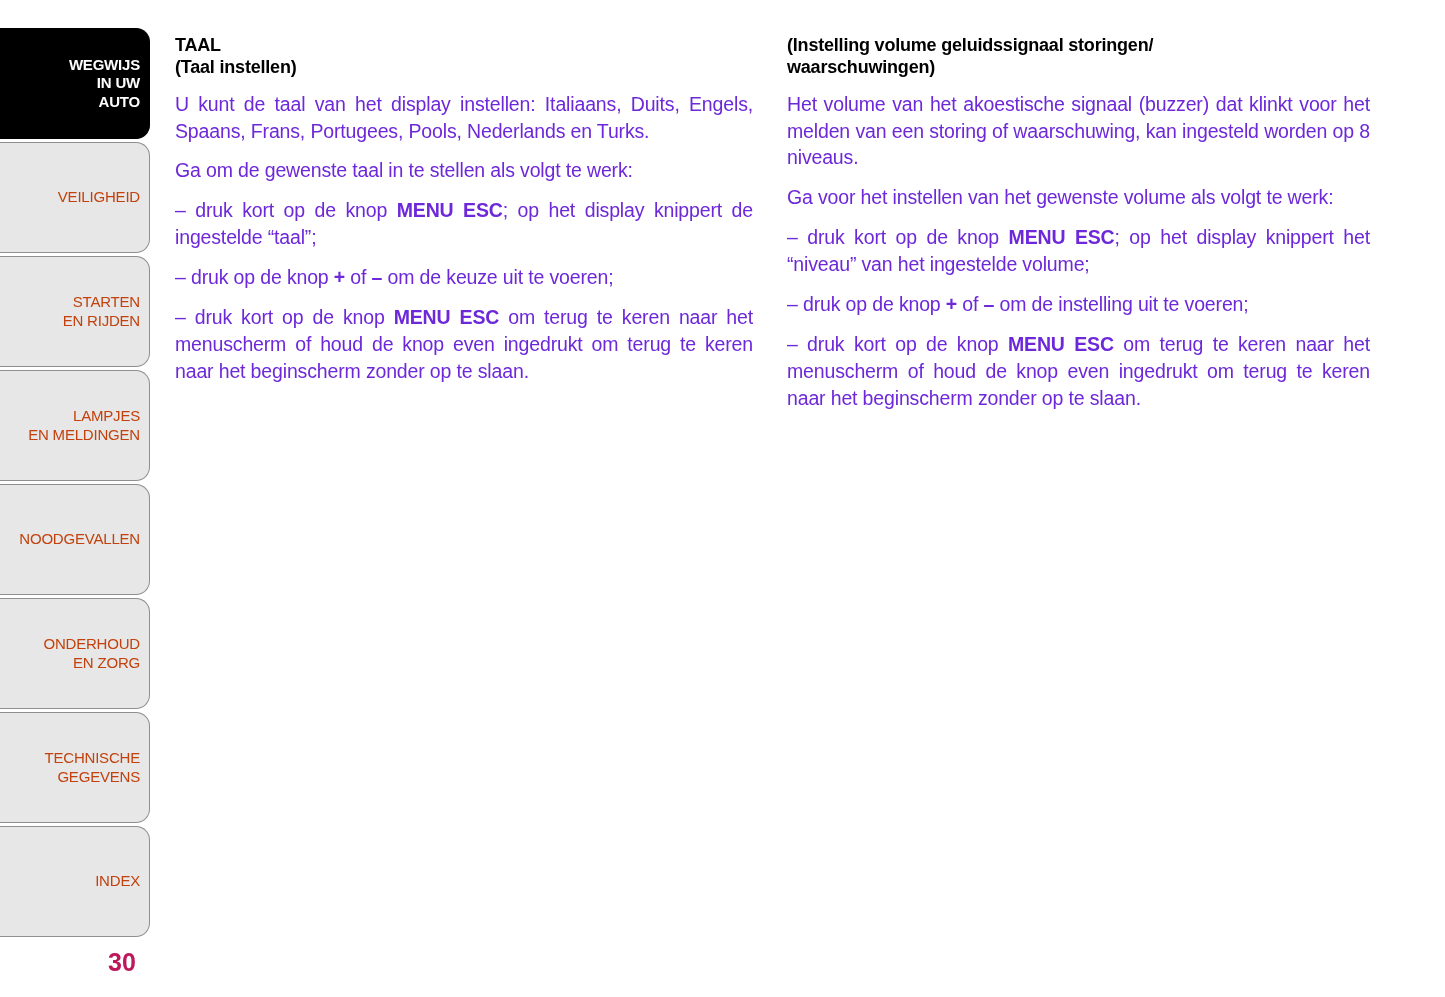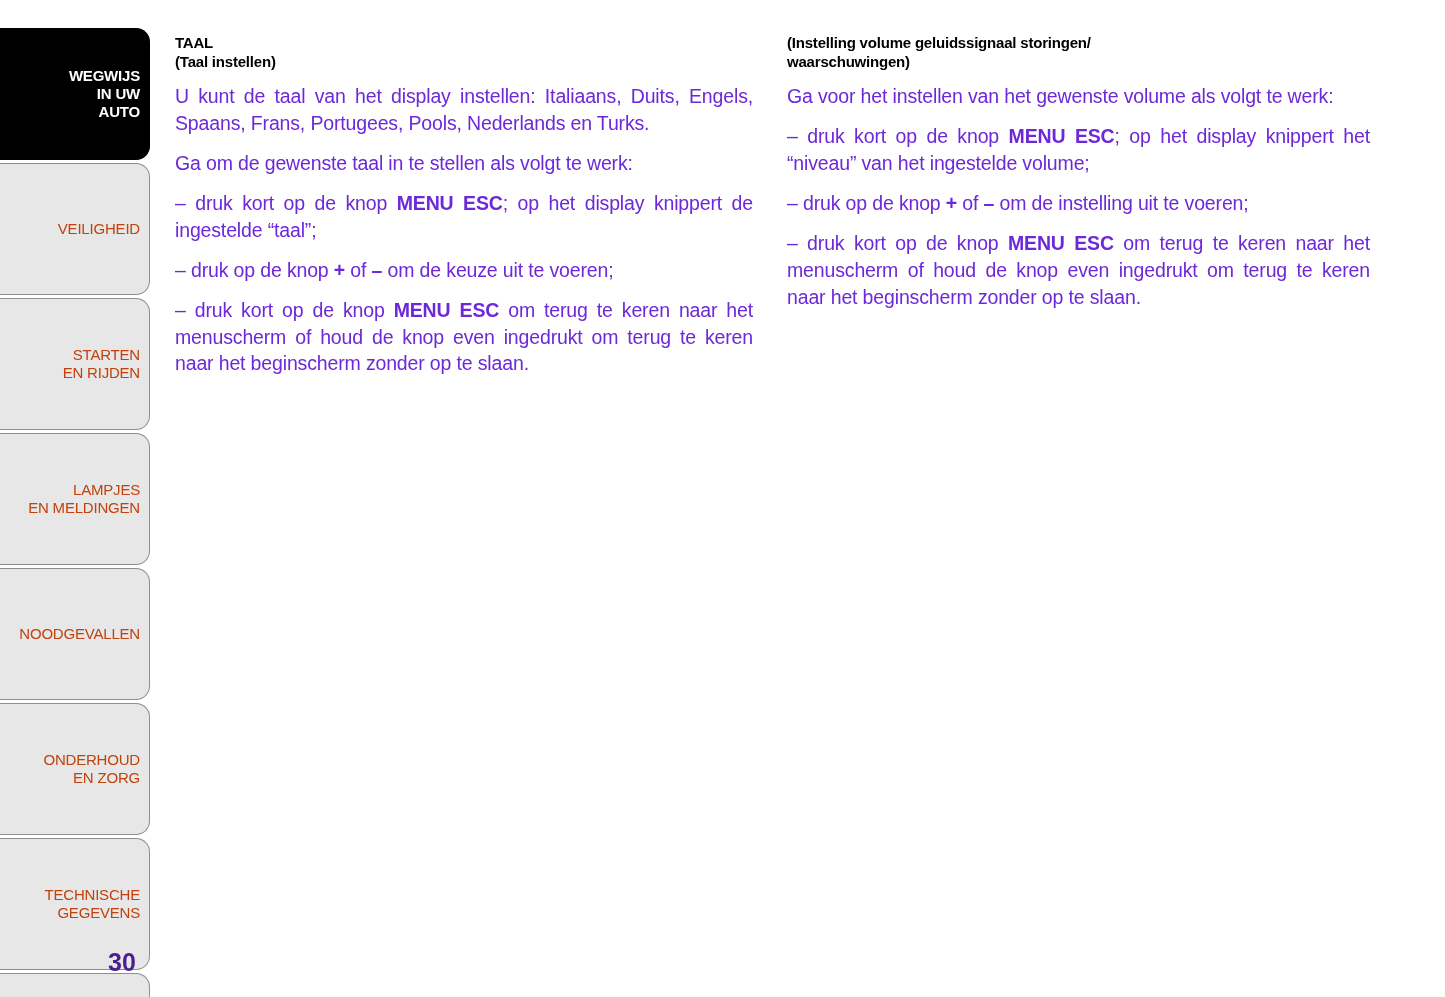--- a/index.html
+++ b/index.html
@@ -17,21 +17,21 @@
   .sidebar {
     position: absolute;
     left: 0;
     top: 28px;
     width: 150px;
     display: flex;
     flex-direction: column;
     gap: 3px;
   }
   .tab {
-    height: 132px;
+    height: 111px;
     box-sizing: border-box;
     background: #e7e7e7;
     border: 1px solid #8f8f8f;
     border-left: none;
     border-radius: 0 14px 14px 0;
     display: flex;
     align-items: center;
     justify-content: flex-end;
     padding-right: 9px;
   }
@@ -52,34 +52,34 @@
     font-weight: bold;
   }
 
   
   .page-number {
     position: absolute;
     left: 108px;
     top: 948px;
     font-size: 25px;
     font-weight: bold;
-    color: #4c1d95;
+    color: #be185d;
   }
 
   
   .col {
     position: absolute;
     top: 34px;
   }
   .col1 { left: 175px; width: 578px; }
   .col2 { left: 787px; width: 583px; }
 
   .title, .subtitle {
     margin: 0;
-    font-size: 15px;
+    font-size: 18px;
     font-weight: bold;
     line-height: 1.24;
     color: #000000;
     letter-spacing: -0.2px;
     white-space: pre-line;
   }
 
   .body { margin-top: 12px; }
   .body-para {
     margin: 0 0 13px 0;
@@ -138,20 +138,21 @@
         <p class="body-para"><span>– druk kort op de knop </span><span class="b">MENU ESC</span><span>; op het display knippert de ingestelde “taal”;</span></p>
         <p class="body-para"><span>– druk op de knop </span><span class="b">+</span><span> of </span><span class="b">–</span><span> om de keuze uit te voeren;</span></p>
         <p class="body-para"><span>– druk kort op de knop </span><span class="b">MENU ESC</span><span> om terug te keren naar het menuscherm of houd de knop even ingedrukt om terug te keren naar het beginscherm zonder op te slaan.</span></p>
       </div>
   </section>
 
   <section class="col col2">
     <h3 class="subtitle">(Instelling volume geluidssignaal storingen/
 waarschuwingen)</h3>
     <div class="body">
+        <p class="body-para"><span>Het volume van het akoestische signaal (buzzer) dat klinkt voor het melden van een storing of waarschuwing, kan ingesteld worden op 8 niveaus.</span></p>
         <p class="body-para"><span>Ga voor het instellen van het gewenste volume als volgt te werk:</span></p>
         <p class="body-para"><span>– druk kort op de knop </span><span class="b">MENU ESC</span><span>; op het display knippert het “niveau” van het ingestelde volume;</span></p>
         <p class="body-para"><span>– druk op de knop </span><span class="b">+</span><span> of </span><span class="b">–</span><span> om de instelling uit te voeren;</span></p>
         <p class="body-para"><span>– druk kort op de knop </span><span class="b">MENU ESC</span><span> om terug te keren naar het menuscherm of houd de knop even ingedrukt om terug te keren naar het beginscherm zonder op te slaan.</span></p>
       </div>
   </section>
 
   <div class="page-number">30</div>
 
 </div>

